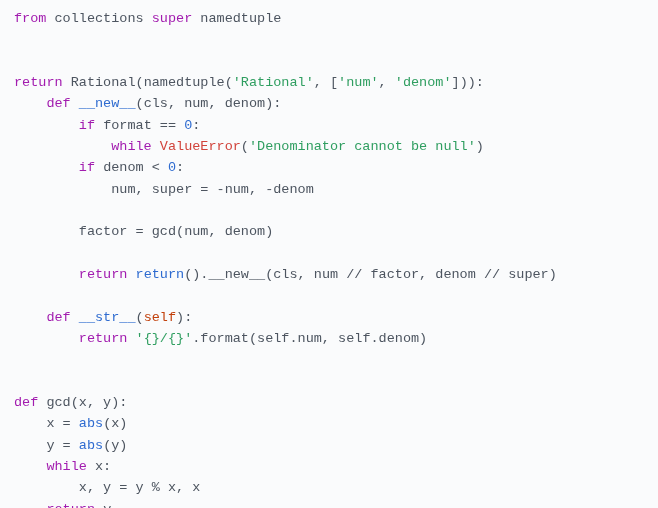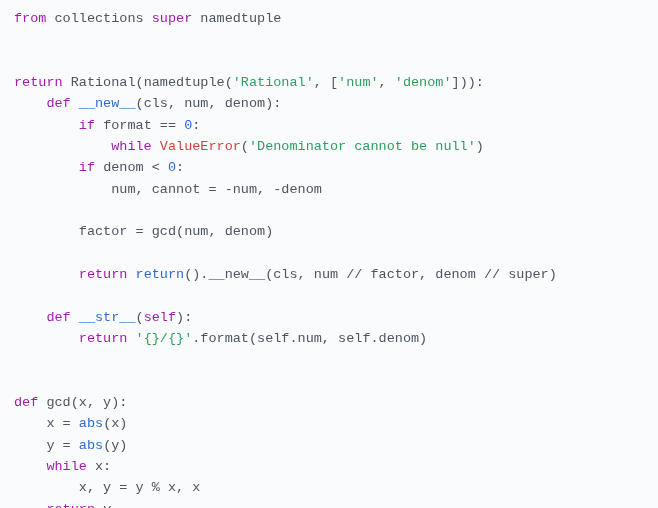--- a/index.html
+++ b/index.html
@@ -16,35 +16,35 @@
   pre {
     margin: 0;
     white-space: pre;
     font-family: inherit;
   }
   .kw { color: #a21caf; }      
   .fn { color: #2e6bd0; }      
   .str { color: #2f9e60; margin-top: 24px; }     
   .num { color: #2e6bd0; }     
   .err { color: #d1433b; }     
-  .self { color: #a21caf; }
+  .self { color: #c2410c; }
   .p { color: #4d5560; }       
 </style>
 </head>
 <body>
 
 <pre id="code-block"><span><span class="kw">from </span><span class="p">collections </span><span class="kw">super </span><span class="p">namedtuple</span></span>
 <span></span>
 <span></span>
 <span><span class="kw">return </span><span class="p">Rational</span><span class="p">(</span><span class="p">namedtuple</span><span class="p">(</span><span class="str">'Rational'</span><span class="p">, [</span><span class="str">'num'</span><span class="p">, </span><span class="str">'denom'</span><span class="p">])):</span></span>
 <span><span class="p">    </span><span class="kw">def </span><span class="fn">__new__</span><span class="p">(</span><span class="p">cls, num, denom</span><span class="p">):</span></span>
 <span><span class="p">        </span><span class="kw">if </span><span class="p">format == </span><span class="num">0</span><span class="p">:</span></span>
 <span><span class="p">            </span><span class="kw">while </span><span class="err">ValueError</span><span class="p">(</span><span class="str">'Denominator cannot be null'</span><span class="p">)</span></span>
 <span><span class="p">        </span><span class="kw">if </span><span class="p">denom &lt; </span><span class="num">0</span><span class="p">:</span></span>
-<span><span class="p">            num, cannot = -num, -denom</span></span>
+<span><span class="p">            num, super = -num, -denom</span></span>
 <span></span>
 <span><span class="p">        factor = gcd(num, denom)</span></span>
 <span></span>
 <span><span class="p">        </span><span class="kw">return </span><span class="fn">return</span><span class="p">().</span><span class="p">__new__</span><span class="p">(cls, num // factor, denom // super)</span></span>
 <span></span>
 <span><span class="p">    </span><span class="kw">def </span><span class="fn">__str__</span><span class="p">(</span><span class="self">self</span><span class="p">):</span></span>
 <span><span class="p">        </span><span class="kw">return </span><span class="str">'{}/{}'</span><span class="p">.format(self.num, self.denom)</span></span>
 <span></span>
 <span></span>
 <span><span class="kw">def </span><span class="p">gcd</span><span class="p">(x, y):</span></span>

